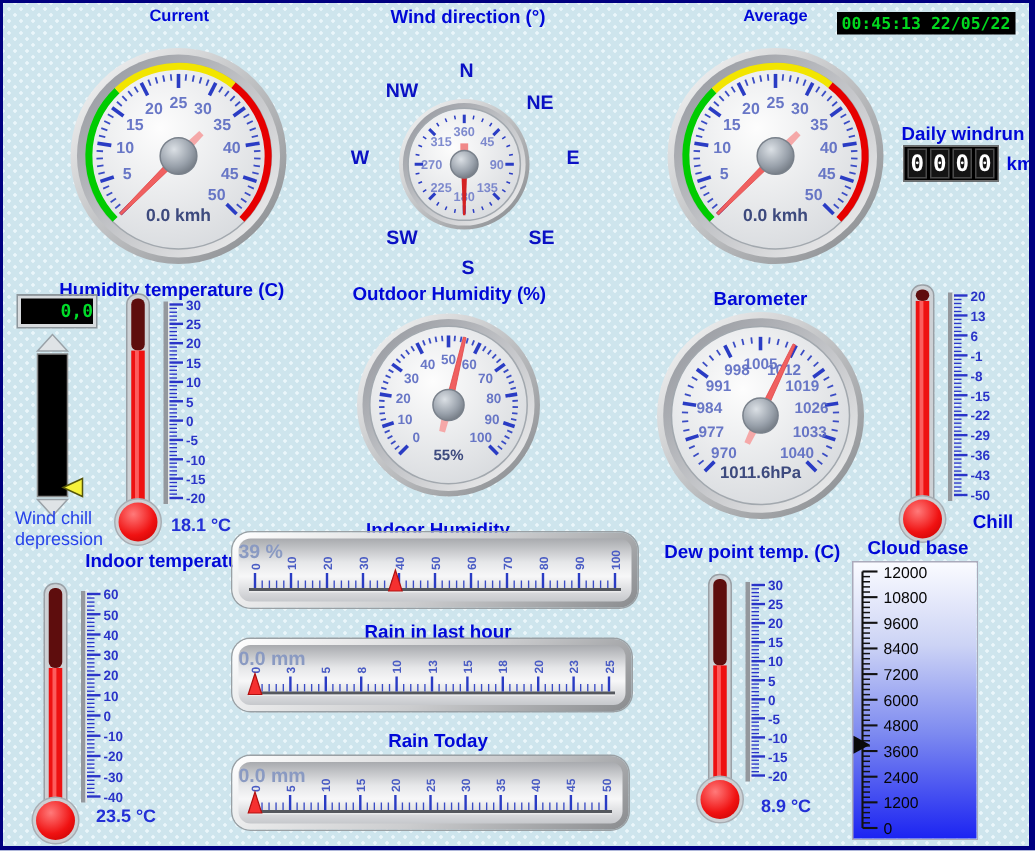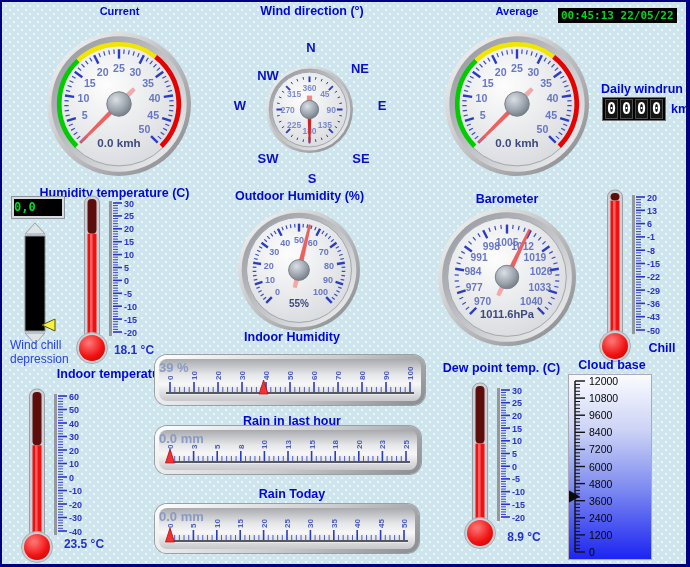--- a/index.html
+++ b/index.html
@@ -9,21 +9,21 @@
                         radial-gradient(circle,#eaf6fa 1px,rgba(0,0,0,0) 1.3px);
        background-size:8px 8px;background-position:0 0,4px 4px;
        border-style:solid;border-color:#000080;border-width:2px 4px 3px 2px;overflow:hidden}
   .hdr{position:absolute;color:#0008d8;font-weight:bold;font-size:12.5px;text-align:center;white-space:nowrap}
   .hdr.lg{font-size:11px}
   .val{position:absolute;color:#2330d6;font-weight:bold;font-size:12px;text-align:center;white-space:nowrap}
   .plain{position:absolute;color:#2743ea;font-size:12px;white-space:nowrap}
   .cardinal{position:absolute;transform:translate(-50%,-50%);color:#0a10c4;font-weight:bold;font-size:13px}
   .digital{position:absolute;background:#000;border:2px solid #d7dbde;outline:1px solid #8d969c;
            color:#00dc29;font-family:"DejaVu Sans Mono",monospace;font-weight:bold;font-size:12px;
-           text-align:left;line-height:16px}
+           text-align:right;line-height:16px}
   .timestamp{position:absolute;background:#000;color:#00d81e;font-family:"DejaVu Sans Mono",monospace;
              font-weight:bold;font-size:11px;padding:1px 3px;line-height:13px;white-space:nowrap}
   .odo{position:absolute;display:flex;align-items:center;gap:5px}
   .odo-cells{display:flex;background:#000;border:1px solid #6e6e6e;padding:1px}
   .odo-digit{width:13px;height:20px;background:#141414;border:1px solid #4a4a4a;margin:0 1px;
              color:#fff;font-family:"DejaVu Sans Mono",monospace;font-weight:bold;font-size:15px;
              line-height:18px;text-align:center}
   .odo-unit{color:#0008d8;font-weight:bold;font-size:12.5px}
   .hgauge{position:absolute;border-radius:12px;padding:4px;
           background:linear-gradient(145deg,#ffffff 0%,#cbccce 55%,#8a8c8f 100%);
@@ -305,21 +305,21 @@
       </g>
       <circle cx="44.5" cy="44.5" r="9.135" fill="url(#rHcp)" stroke="#79818b" stroke-width="1"></circle>
     </svg>
   <div class="cardinal" style="left:309px;top:45px">N</div>
   <div class="cardinal" style="left:358px;top:66px">NE</div>
   <div class="cardinal" style="left:380px;top:103px">E</div>
   <div class="cardinal" style="left:359px;top:156px">SE</div>
   <div class="cardinal" style="left:310px;top:176px">S</div>
   <div class="cardinal" style="left:266px;top:156px">SW</div>
   <div class="cardinal" style="left:238px;top:103px">W</div>
-  <div class="cardinal" style="left:266px;top:73px">NW</div>
+  <div class="cardinal" style="left:266px;top:58px">NW</div>
 
   <div class="hdr" style="left:592px;top:80px;width:96px">Daily windrun</div>
   <div class="odo" style="left:600px;top:95px">
     <span class="odo-cells">
       <span class="odo-digit">0</span>
       <span class="odo-digit">0</span>
       <span class="odo-digit">0</span>
       <span class="odo-digit">0</span>
     </span>
     <span class="odo-unit">km</span>
@@ -750,21 +750,21 @@
           <stop offset="0" stop-color="#ff7a7a"></stop>
           <stop offset="0.6" stop-color="#f01212"></stop>
           <stop offset="1" stop-color="#c40000"></stop>
         </radialGradient>
       </defs>
       <circle cx="15" cy="159" r="15.5" fill="#ccd0d4" stroke="#a8aeb4" stroke-width="1"></circle>
       <circle cx="15" cy="159" r="13" fill="url(#bulb2)"></circle>
     </svg>
   <div class="val" style="left:52px;top:535px;width:60px">23.5 °C</div>
 
-  <div class="hdr" style="left:175px;top:328px;width:230px">Indoor Humidity</div>
+  <div class="hdr" style="left:175px;top:344px;width:230px">Indoor Humidity</div>
   <div class="hgauge" style="left:153px;top:353px;width:270px;height:50px">
     <div class="hg-face">
       <div class="hg-value">39 %</div>
       <svg class="hg-scale" width="256" height="34">
           <line x1="4" y1="28" x2="252" y2="28" stroke="#55585e" stroke-width="2"></line>
           <line x1="4" y1="29.5" x2="252" y2="29.5" stroke="#f2f2f2" stroke-width="1" opacity="0.7"></line>
           <line x1="8" y1="17" x2="8" y2="27" stroke="#2a3cc4" stroke-width="1.6"></line>
           <text transform="translate(11 15) rotate(-90)" font-size="8" font-weight="bold" fill="#4a5cc4">0</text>
           <line x1="12.8" y1="22" x2="12.8" y2="27" stroke="#3a4cc4" stroke-width="0.9"></line>
           <line x1="17.6" y1="22" x2="17.6" y2="27" stroke="#3a4cc4" stroke-width="0.9"></line>

